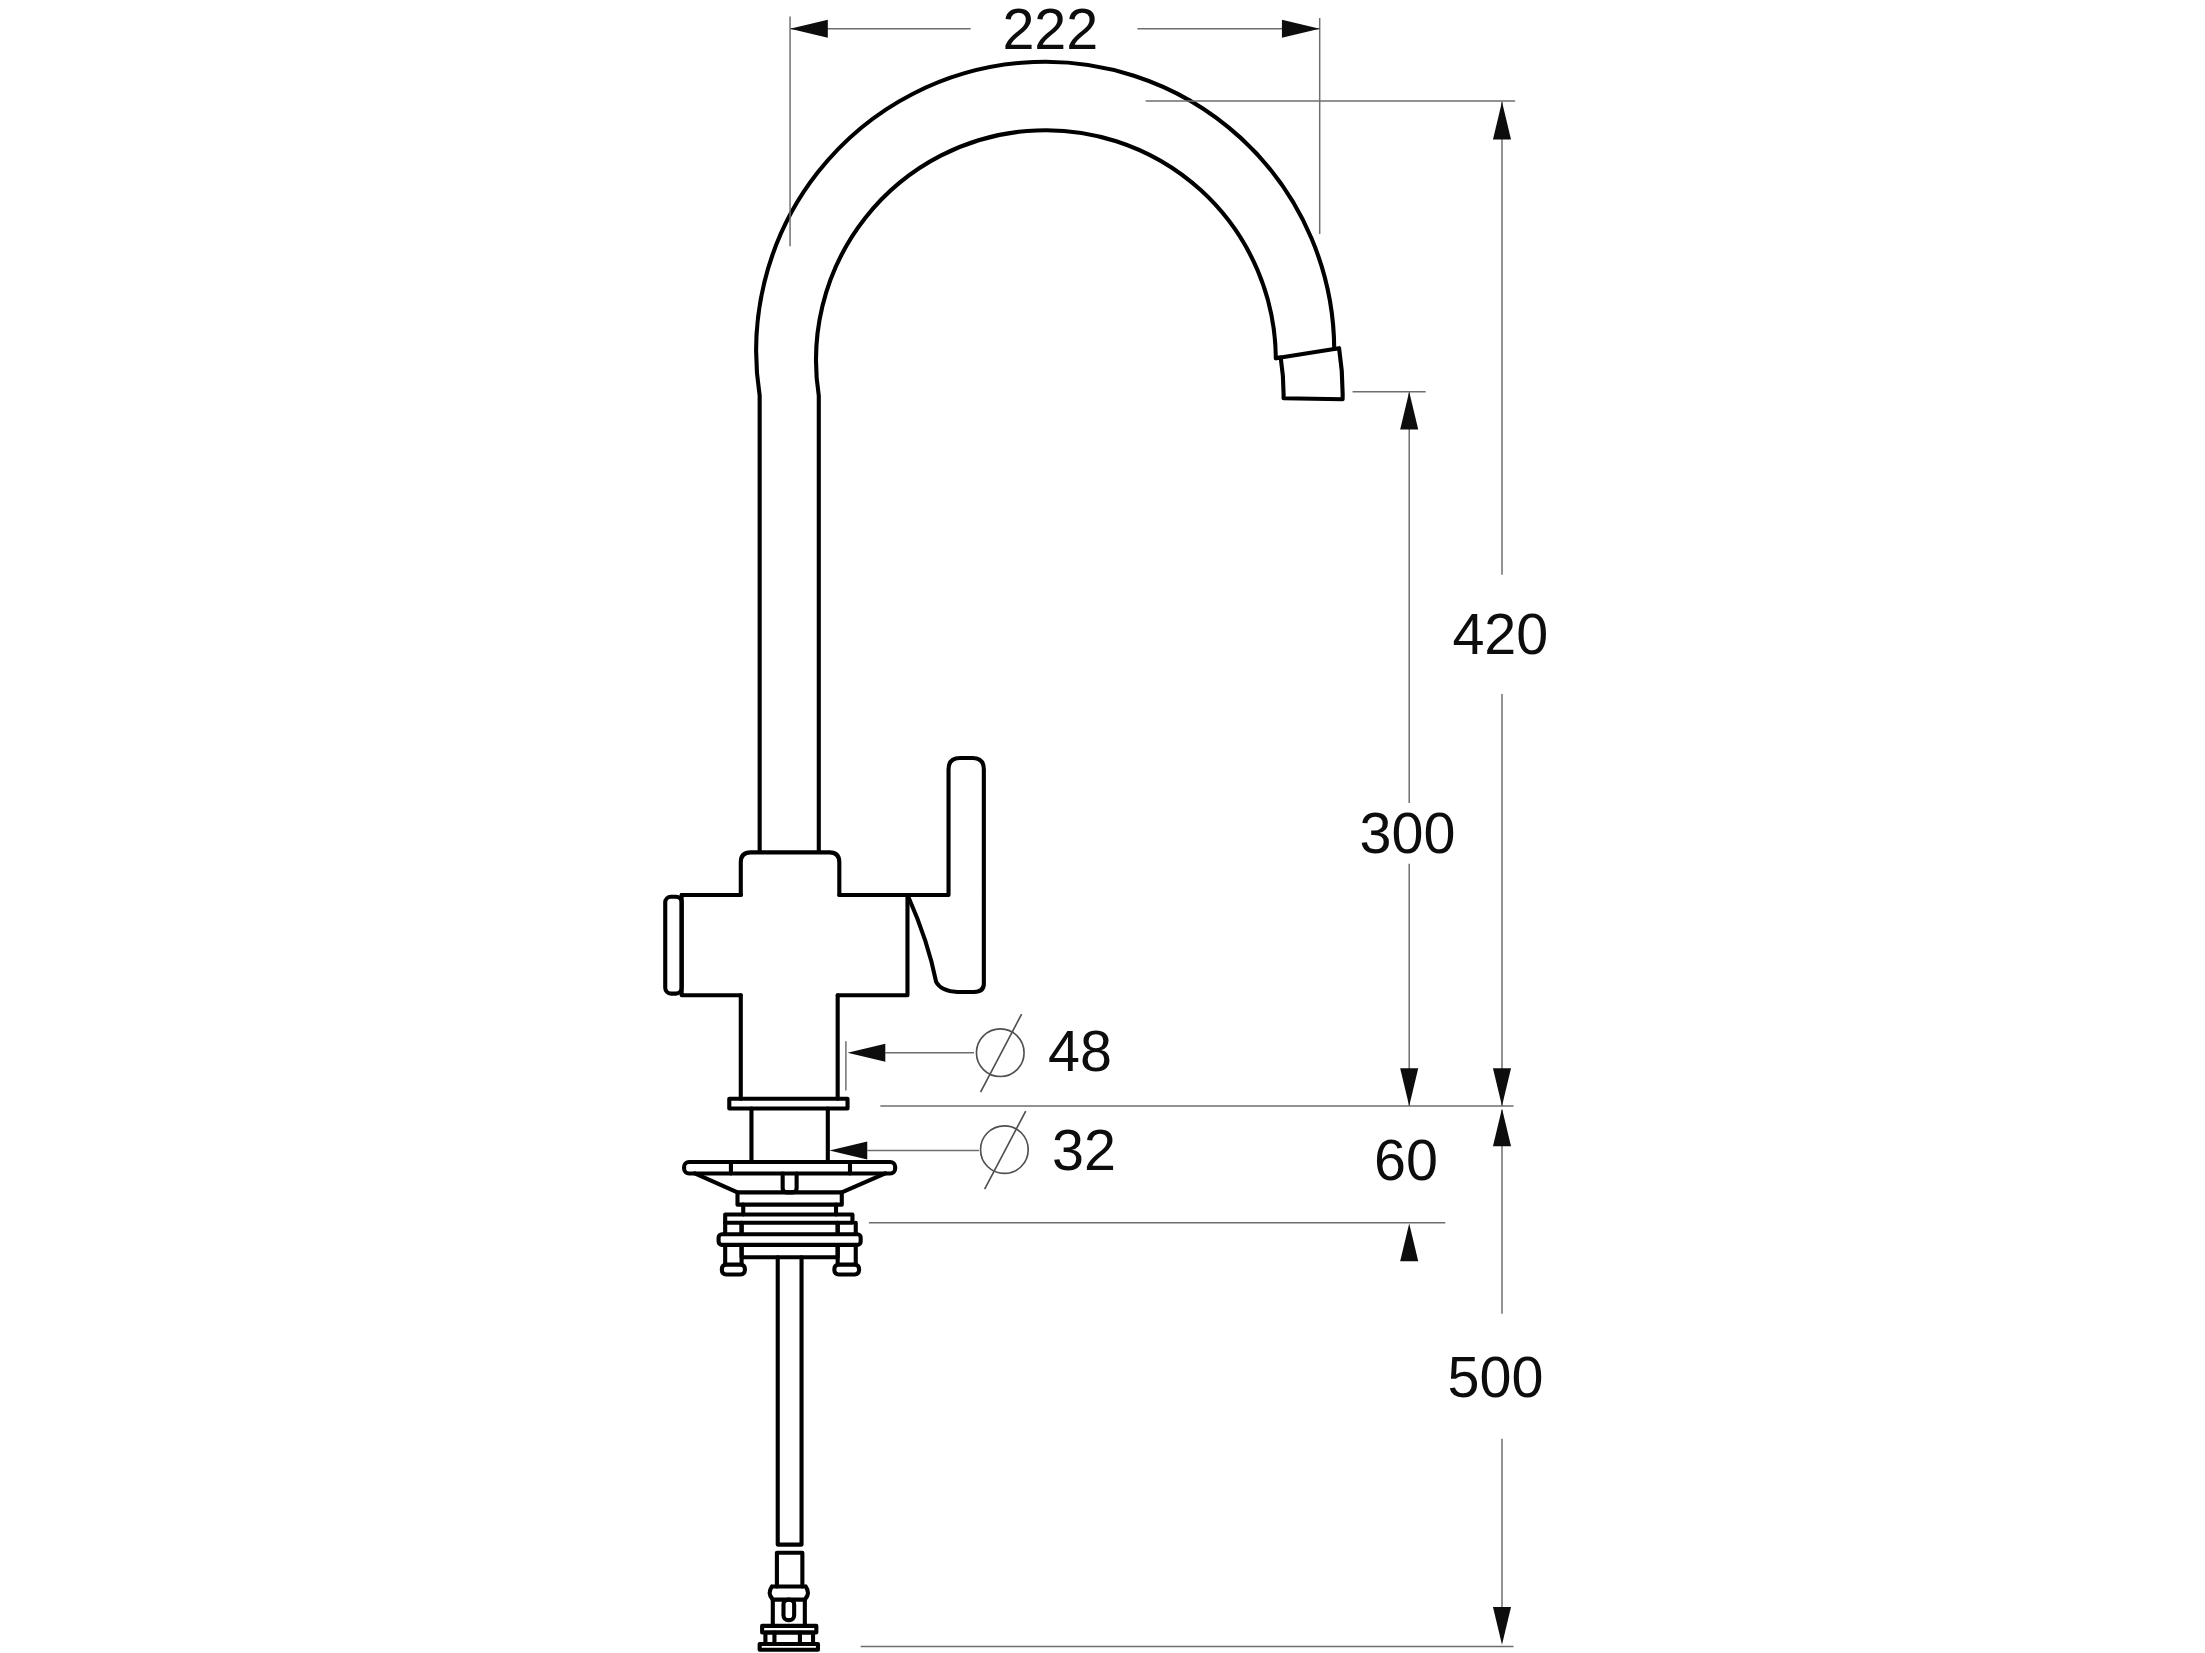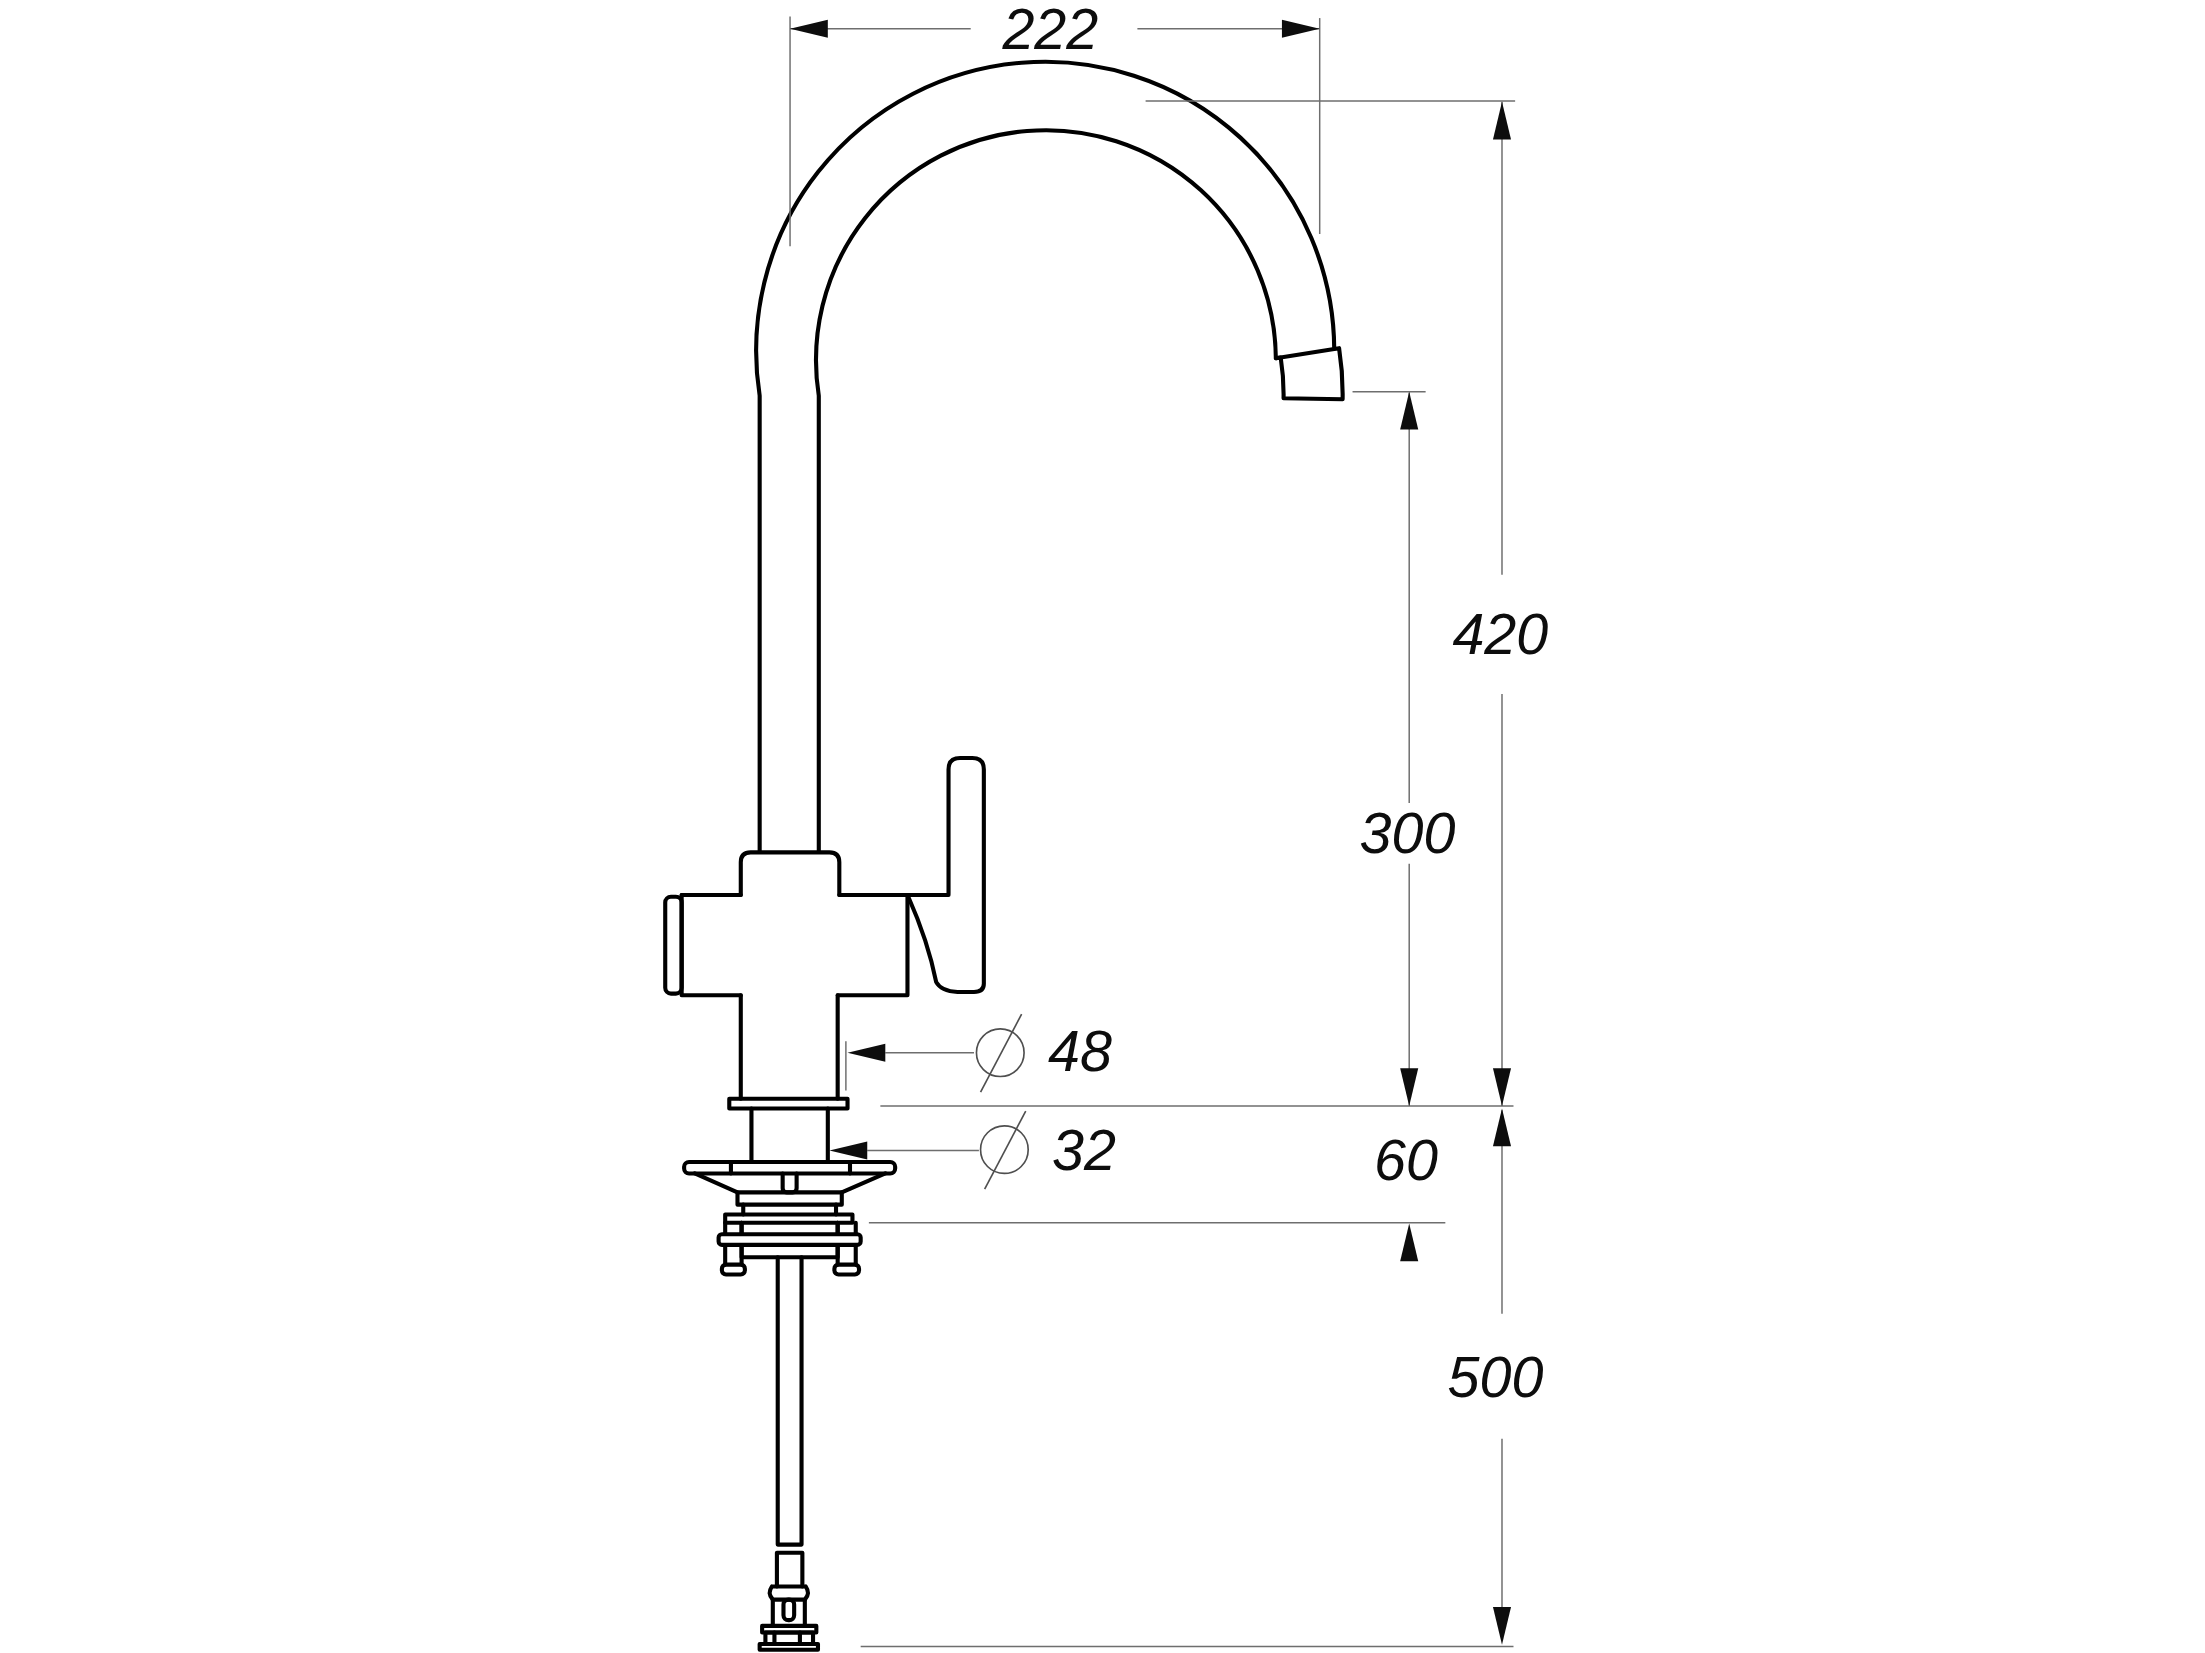--- a/index.html
+++ b/index.html
@@ -2,21 +2,20 @@
 <html style="font-size:13px"><head>
 <meta charset="utf-8">
 <style>
   html, body { margin: 0; padding: 0; background: #ffffff; }
   .stage {
     position: relative;
     width: 2205px;
     height: 1653px;
     background: #ffffff;
     font-family: "Liberation Sans", sans-serif;
-    font-style: italic;
   }
   svg { display: block; }
   .outline   { stroke: #000000; stroke-width: 5; fill: none; stroke-linecap: round; stroke-linejoin: round; }
   .outline-f { stroke: #000000; stroke-width: 5; fill: #ffffff; stroke-linejoin: round; }
   .dimline   { stroke: #6e6e6e; stroke-width: 1.8; fill: none; }
   .dia       { stroke: #4f4f4f; stroke-width: 2; fill: none; }
   .arrow     { fill: #0d0d0d; stroke: none; }
   .dimtext   { font-family: "Liberation Sans", sans-serif; font-size: 70px; fill: #0d0d0d;
                text-anchor: middle; dominant-baseline: central; }
 </style>

